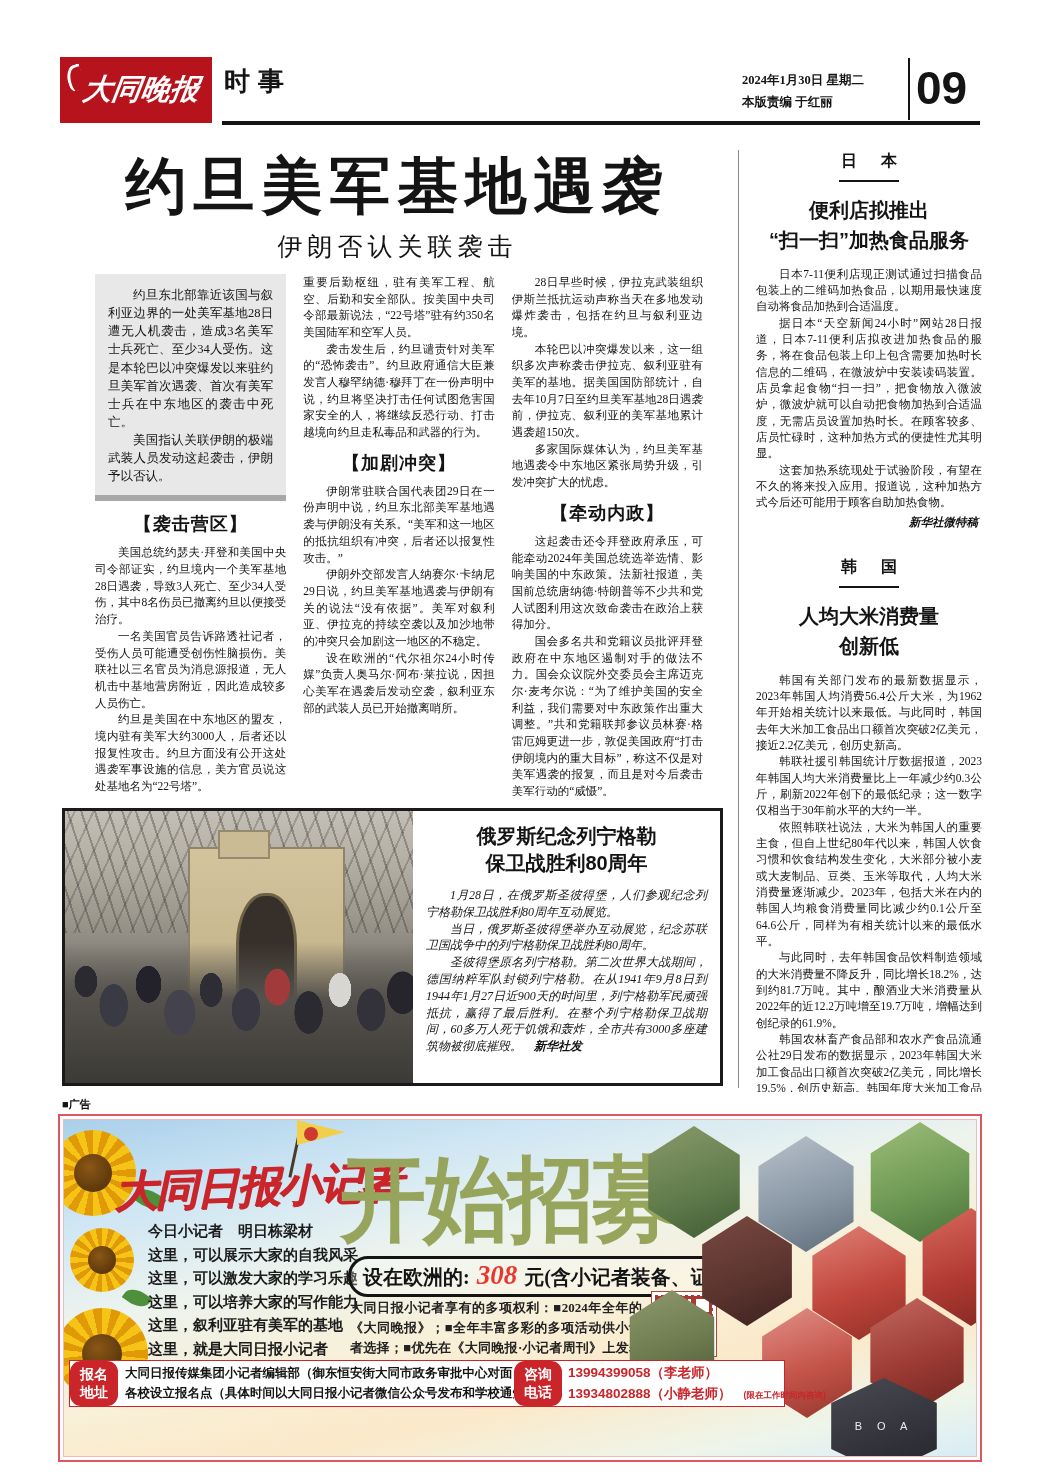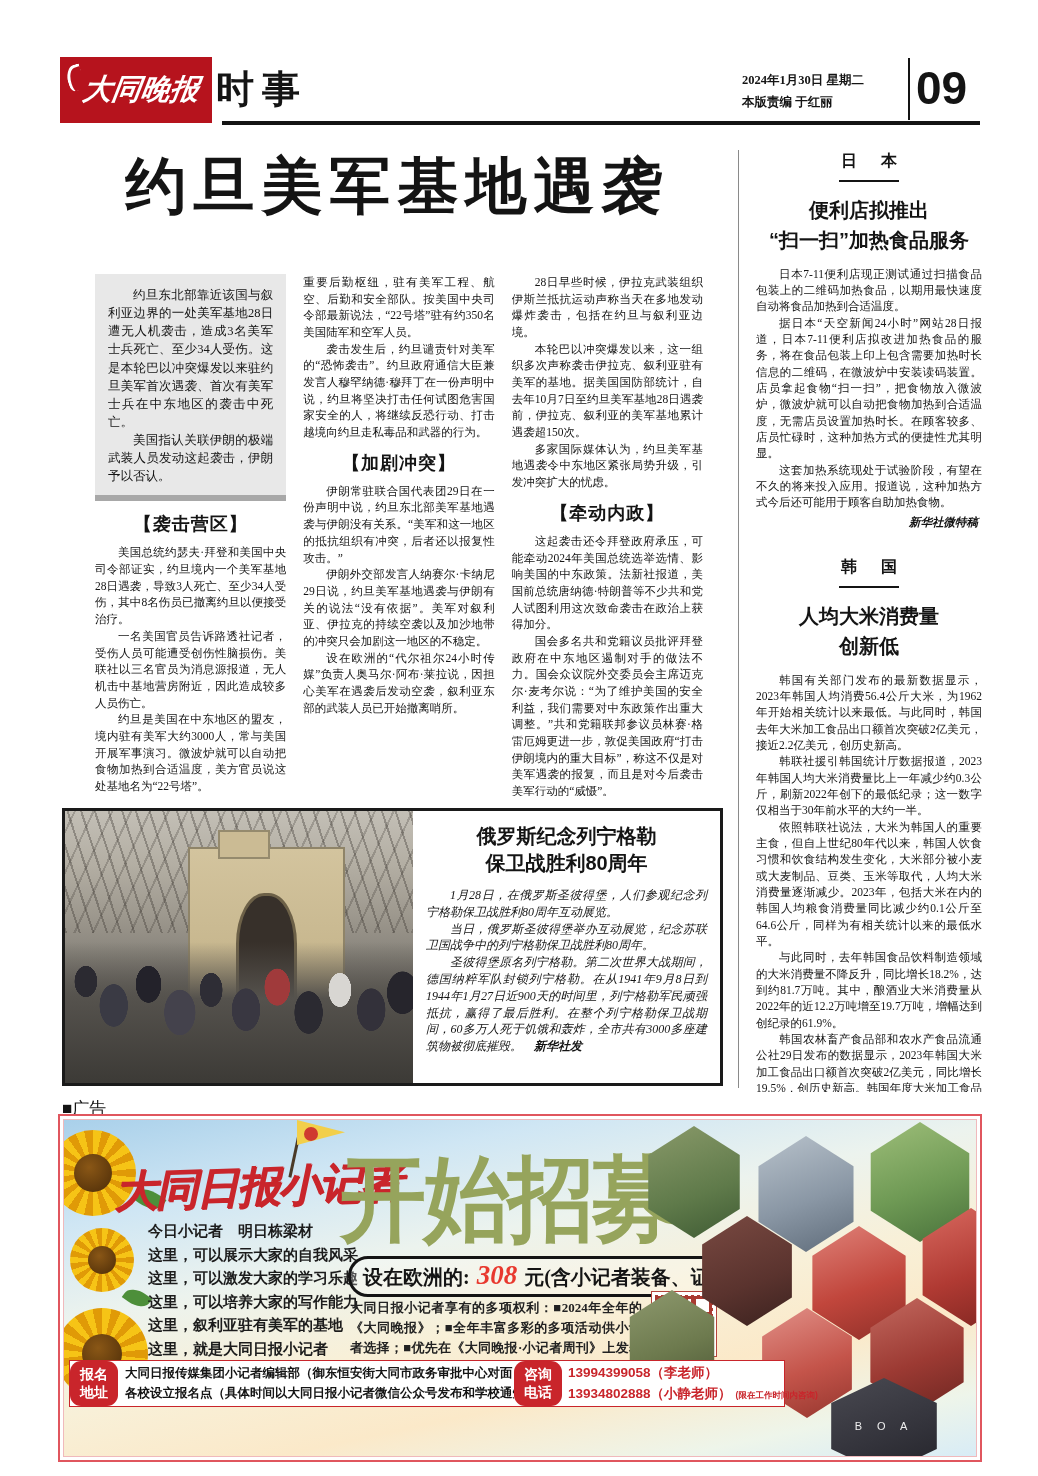--- a/index.html
+++ b/index.html
@@ -10,21 +10,21 @@
     font-family:"Liberation Serif", serif; color:#141414;
   }
 
   
   .masthead { position:absolute; left:60px; top:57px; width:152px; height:66px;
     background:#b6131d; color:#fff; display:flex; align-items:center; justify-content:center; }
   .masthead .flame { position:absolute; left:7px; top:8px; width:16px; height:26px;
     border-left:3px solid #fff; border-top:3px solid #fff; border-radius:80% 0 60% 40%; transform:rotate(-18deg); }
   .masthead .logo-text { font-size:29px; font-weight:bold; font-style:italic;
     transform:skewX(-8deg); letter-spacing:0px; padding-left:10px; }
-  .section-title { position:absolute; left:216px; top:64px; font-size:38px; font-weight:900;
+  .section-title { position:absolute; left:224px; top:64px; font-size:26px; font-weight:900;
     font-family:"Liberation Sans", sans-serif; letter-spacing:8px; }
   .header-meta { position:absolute; left:742px; top:70px; font-size:12.5px; font-weight:bold; line-height:1.75; }
   .page-num { position:absolute; left:908px; top:58px; height:62px; border-left:2px solid #141414;
     padding-left:6px; font-size:46px; font-weight:900; font-family:"Liberation Sans", sans-serif; line-height:60px; }
   .header-rule { position:absolute; left:222px; top:121px; width:758px; height:4px; background:#141414; }
 
   
   .headline { position:absolute; left:90px; top:146px; width:615px; text-align:center;
     font-size:61px; font-weight:900; font-family:"Liberation Sans", sans-serif; letter-spacing:7px; }
   .subtitle { position:absolute; left:90px; top:230px; width:615px; text-align:center;
@@ -80,21 +80,21 @@
     font-size:11.5px; line-height:1.42; text-align:justify; }
   .rail-label { text-align:center; font-size:16px; font-weight:bold; letter-spacing:10px; padding-left:10px; }
   .rail-rule { width:60px; height:2px; background:#141414; margin:7px auto 13px; }
   .rail-title { text-align:center; font-size:20px; font-weight:900; line-height:1.5;
     font-family:"Liberation Sans", sans-serif; margin-bottom:11px; }
   .right-rail .para { margin:0; }
   .rail-byline { text-align:right; font-style:italic; font-weight:bold; padding-right:4px; margin-top:3px; }
   .korea-block { margin-top:26px; }
 
   
-  .ad-label { position:absolute; left:62px; top:1097px; font-size:17px; font-weight:normal; }
+  .ad-label { position:absolute; left:62px; top:1097px; font-size:11px; font-weight:bold; }
   .ad { position:absolute; left:58px; top:1114px; width:924px; height:348px;
     border:2px solid #e0565e; padding:3px; background:#fff; }
   .ad-inner { position:relative; width:100%; height:100%; overflow:hidden; border:1px solid #f0b9bc;
     background:linear-gradient(168deg,#a9d0ea 0%,#cfe6f4 20%,#ecf3ee 38%,#f8f0d8 56%,#fbe9c9 72%,#eef5ea 88%,#d8ecf6 100%); }
 
   .sf { position:absolute; border-radius:50%;
     background:repeating-conic-gradient(#f6c416 0 12deg,#e09a07 12deg 24deg); }
   .sf::after { content:""; position:absolute; inset:28%;
     background:radial-gradient(circle at 40% 35%, #8a5716, #4c2c08); border-radius:50%; }
   .leaf { position:absolute; background:#4d8f3a; border-radius:70% 0 70% 0; transform:rotate(35deg); }
@@ -146,51 +146,52 @@
   .signup-bar { position:absolute; left:5px; top:240px; width:716px; height:47px;
     display:flex; border:1px solid #c9252b; background:#fff; }
   .bar-label { width:48px; background:#c9252b; color:#fff; display:flex; flex-direction:column;
     align-items:center; justify-content:center; font-size:14px; font-weight:bold; line-height:1.25;
     font-family:"Liberation Sans", sans-serif;border-radius:11px; }
   .bar-text { flex:1; padding:2px 7px; display:flex; flex-direction:column; justify-content:center;
     font-size:12.5px; font-weight:bold; line-height:1.55; white-space:nowrap; overflow:hidden; }
   .bar-tel { width:222px; padding:2px 6px; display:flex; flex-direction:column; justify-content:center;
     color:#c9252b; font-size:13.5px; font-weight:bold; line-height:1.5; white-space:nowrap;
     font-family:"Liberation Sans", sans-serif;border-radius:22px; }
-  .bar-tel .note { color:#c9252b; font-size:8.5px; margin-left:4px; }
+  .bar-tel .note { color:#c9252b; font-size:8.5px; margin-left:12px; }
 </style>
 </head>
 <body>
 
 <div class="page">
 
   <div class="masthead">
     <span class="flame"></span>
     <span class="logo-text">大同晚报</span>
   </div>
   <div class="section-title">时事</div>
   <div class="header-meta">
     <div>2024年1月30日 星期二</div>
     <div>本版责编 于红丽</div>
   </div>
   <div class="page-num">09</div>
   <div class="header-rule"></div>
 
   <div class="headline">约旦美军基地遇袭</div>
+  <div class="subtitle">伊朗否认关联袭击</div>
 
   <div class="columns">
     <div class="col">
       <div class="intro-box">
         <p class="para">约旦东北部靠近该国与叙利亚边界的一处美军基地28日遭无人机袭击，造成3名美军士兵死亡、至少34人受伤。这是本轮巴以冲突爆发以来驻约旦美军首次遇袭、首次有美军士兵在中东地区的袭击中死亡。</p>
         <p class="para">美国指认关联伊朗的极端武装人员发动这起袭击，伊朗予以否认。</p>
       </div>
       <div class="sec-head">【袭击营区】</div>
       <p class="para">美国总统约瑟夫·拜登和美国中央司令部证实，约旦境内一个美军基地28日遇袭，导致3人死亡、至少34人受伤，其中8名伤员已撤离约旦以便接受治疗。</p>
       <p class="para">一名美国官员告诉路透社记者，受伤人员可能遭受创伤性脑损伤。美联社以三名官员为消息源报道，无人机击中基地营房附近，因此造成较多人员伤亡。</p>
-      <p class="para">约旦是美国在中东地区的盟友，境内驻有美军大约3000人，常与美国开展军事演习。微波炉就可以自动把食物加热到合适温度，美方官员说这处基地名为“22号塔”。</p>
+      <p class="para">约旦是美国在中东地区的盟友，境内驻有美军大约3000人，后者还以报复性攻击。约旦方面没有公开这处遇袭军事设施的信息，美方官员说这处基地名为“22号塔”。</p>
       <p class="para">这处小型基地位于叙利亚坦夫地区美军基地以南仅20公里，是驻叙美军的</p>
     </div>
     <div class="col">
       <p class="para noindent">重要后勤枢纽，驻有美军工程、航空、后勤和安全部队。按美国中央司令部最新说法，“22号塔”驻有约350名美国陆军和空军人员。</p>
       <p class="para">袭击发生后，约旦谴责针对美军的“恐怖袭击”。约旦政府通信大臣兼发言人穆罕纳德·穆拜丁在一份声明中说，约旦将坚决打击任何试图危害国家安全的人，将继续反恐行动、打击越境向约旦走私毒品和武器的行为。</p>
       <div class="sec-head">【加剧冲突】</div>
       <p class="para">伊朗常驻联合国代表团29日在一份声明中说，约旦东北部美军基地遇袭与伊朗没有关系。“美军和这一地区的抵抗组织有冲突，后者还以报复性攻击。”</p>
       <p class="para">伊朗外交部发言人纳赛尔·卡纳尼29日说，约旦美军基地遇袭与伊朗有关的说法“没有依据”。美军对叙利亚、伊拉克的持续空袭以及加沙地带的冲突只会加剧这一地区的不稳定。</p>
       <p class="para">设在欧洲的“代尔祖尔24小时传媒”负责人奥马尔·阿布·莱拉说，因担心美军在遇袭后发动空袭，叙利亚东部的武装人员已开始撤离哨所。</p>
     </div>

